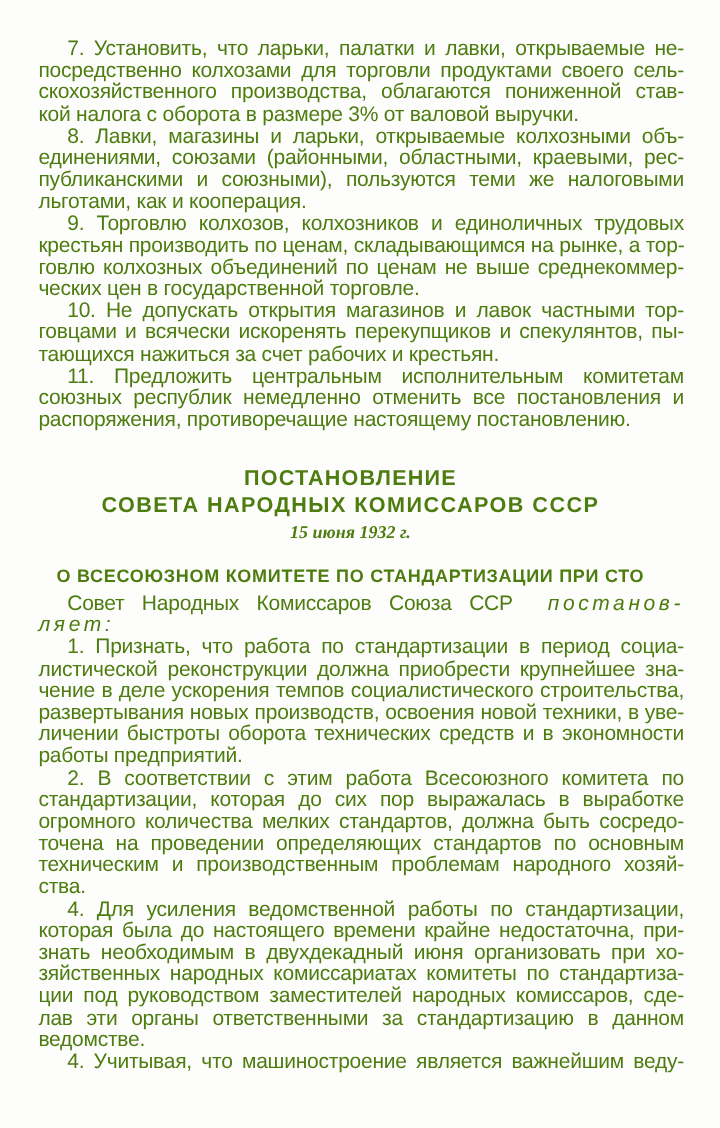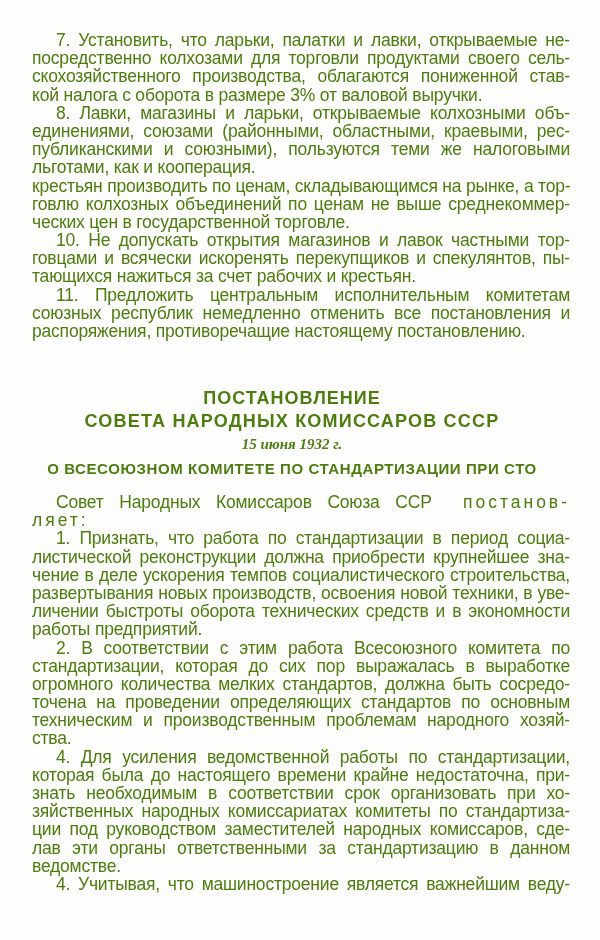--- a/index.html
+++ b/index.html
@@ -23,21 +23,21 @@
   .line.last { text-align-last: left; }
   .line.indent { padding-left: 24px; }
   .center {
     position: absolute; left: 0; width: 584px; text-align: center;
     font-family: "Liberation Sans", "DejaVu Sans", sans-serif;
   }
   .h1 { font-weight: bold; font-size: 18px; letter-spacing: 1px; }
   .h2 { font-weight: bold; font-size: 18px; letter-spacing: 1.2px; }
   .date { font-style: italic; font-weight: bold; font-size: 15px; font-family: "Liberation Serif", serif; text-align: center; }
   .h3 { font-weight: bold; font-size: 15px; letter-spacing: 0.6px; }
-  .spaced { letter-spacing: 3px; }
+  .spaced { letter-spacing: 3px; font-style: italic; }
   .pagenum { font-size: 15px; font-weight: bold; }
 </style>
 </head>
 <body>
 
 <div class="page">
 
   <div class="block" style="top:31px;">
     <div>
       <span class="line indent">7. Установить, что ларьки, палатки и лавки, открываемые не-</span>
@@ -45,40 +45,41 @@
       <span class="line">скохозяйственного производства, облагаются пониженной став-</span>
       <span class="line last">кой налога с оборота в размере 3% от валовой выручки.</span>
     </div>
     <div>
       <span class="line indent">8. Лавки, магазины и ларьки, открываемые колхозными объ-</span>
       <span class="line">единениями, союзами (районными, областными, краевыми, рес-</span>
       <span class="line">публиканскими и союзными), пользуются теми же налоговыми</span>
       <span class="line last">льготами, как и кооперация.</span>
     </div>
     <div>
+      <span class="line indent">9. Торговлю колхозов, колхозников и единоличных трудовых</span>
       <span class="line">крестьян производить по ценам, складывающимся на рынке, а тор-</span>
       <span class="line">говлю колхозных объединений по ценам не выше среднекоммер-</span>
       <span class="line last">ческих цен в государственной торговле.</span>
     </div>
     <div>
       <span class="line indent">10. Не допускать открытия магазинов и лавок частными тор-</span>
       <span class="line">говцами и всячески искоренять перекупщиков и спекулянтов, пы-</span>
       <span class="line last">тающихся нажиться за счет рабочих и крестьян.</span>
     </div>
     <div>
       <span class="line indent">11. Предложить центральным исполнительным комитетам</span>
       <span class="line">союзных республик немедленно отменить все постановления и</span>
       <span class="line last">распоряжения, противоречащие настоящему постановлению.</span>
     </div>
   </div>
 
   <div class="center h1" style="top:388px;">ПОСТАНОВЛЕНИЕ</div>
   <div class="center h2" style="top:411px;">СОВЕТА НАРОДНЫХ КОМИССАРОВ СССР</div>
   <div class="center date" style="top:436px;">15 июня 1932 г.</div>
-  <div class="center h3" style="top:460px;text-align:center;">О ВСЕСОЮЗНОМ КОМИТЕТЕ ПО СТАНДАРТИЗАЦИИ ПРИ СТО</div>
+  <div class="center h3" style="top:472px;text-align:center;">О ВСЕСОЮЗНОМ КОМИТЕТЕ ПО СТАНДАРТИЗАЦИИ ПРИ СТО</div>
 
   <div class="block" style="top:493px;">
     <div>
       <span class="line indent" style="text-align-last:justify;"><span>Совет Народных Комиссаров Союза ССР</span>&nbsp;&nbsp;<span class="spaced">постанов-</span></span>
       <span class="line last spaced">ляет:</span>
     </div>
     <div>
       <span class="line indent">1. Признать, что работа по стандартизации в период социа-</span>
       <span class="line">листической реконструкции должна приобрести крупнейшее зна-</span>
       <span class="line">чение в деле ускорения темпов социалистического строительства,</span>
@@ -90,21 +91,21 @@
       <span class="line indent">2. В соответствии с этим работа Всесоюзного комитета по</span>
       <span class="line">стандартизации, которая до сих пор выражалась в выработке</span>
       <span class="line">огромного количества мелких стандартов, должна быть сосредо-</span>
       <span class="line">точена на проведении определяющих стандартов по основным</span>
       <span class="line">техническим и производственным проблемам народного хозяй-</span>
       <span class="line last">ства.</span>
     </div>
     <div>
       <span class="line indent">4. Для усиления ведомственной работы по стандартизации,</span>
       <span class="line">которая была до настоящего времени крайне недостаточна, при-</span>
-      <span class="line">знать необходимым в соответствии срок организовать при хо-</span>
+      <span class="line">знать необходимым в двухдекадный июня организовать при хо-</span>
       <span class="line">зяйственных народных комиссариатах комитеты по стандартиза-</span>
       <span class="line">ции под руководством заместителей народных комиссаров, сде-</span>
       <span class="line">лав эти органы ответственными за стандартизацию в данном</span>
       <span class="line last">ведомстве.</span>
     </div>
     <div>
       <span class="line indent">4. Учитывая, что машиностроение является важнейшим веду-</span>
     </div>
   </div>
 

